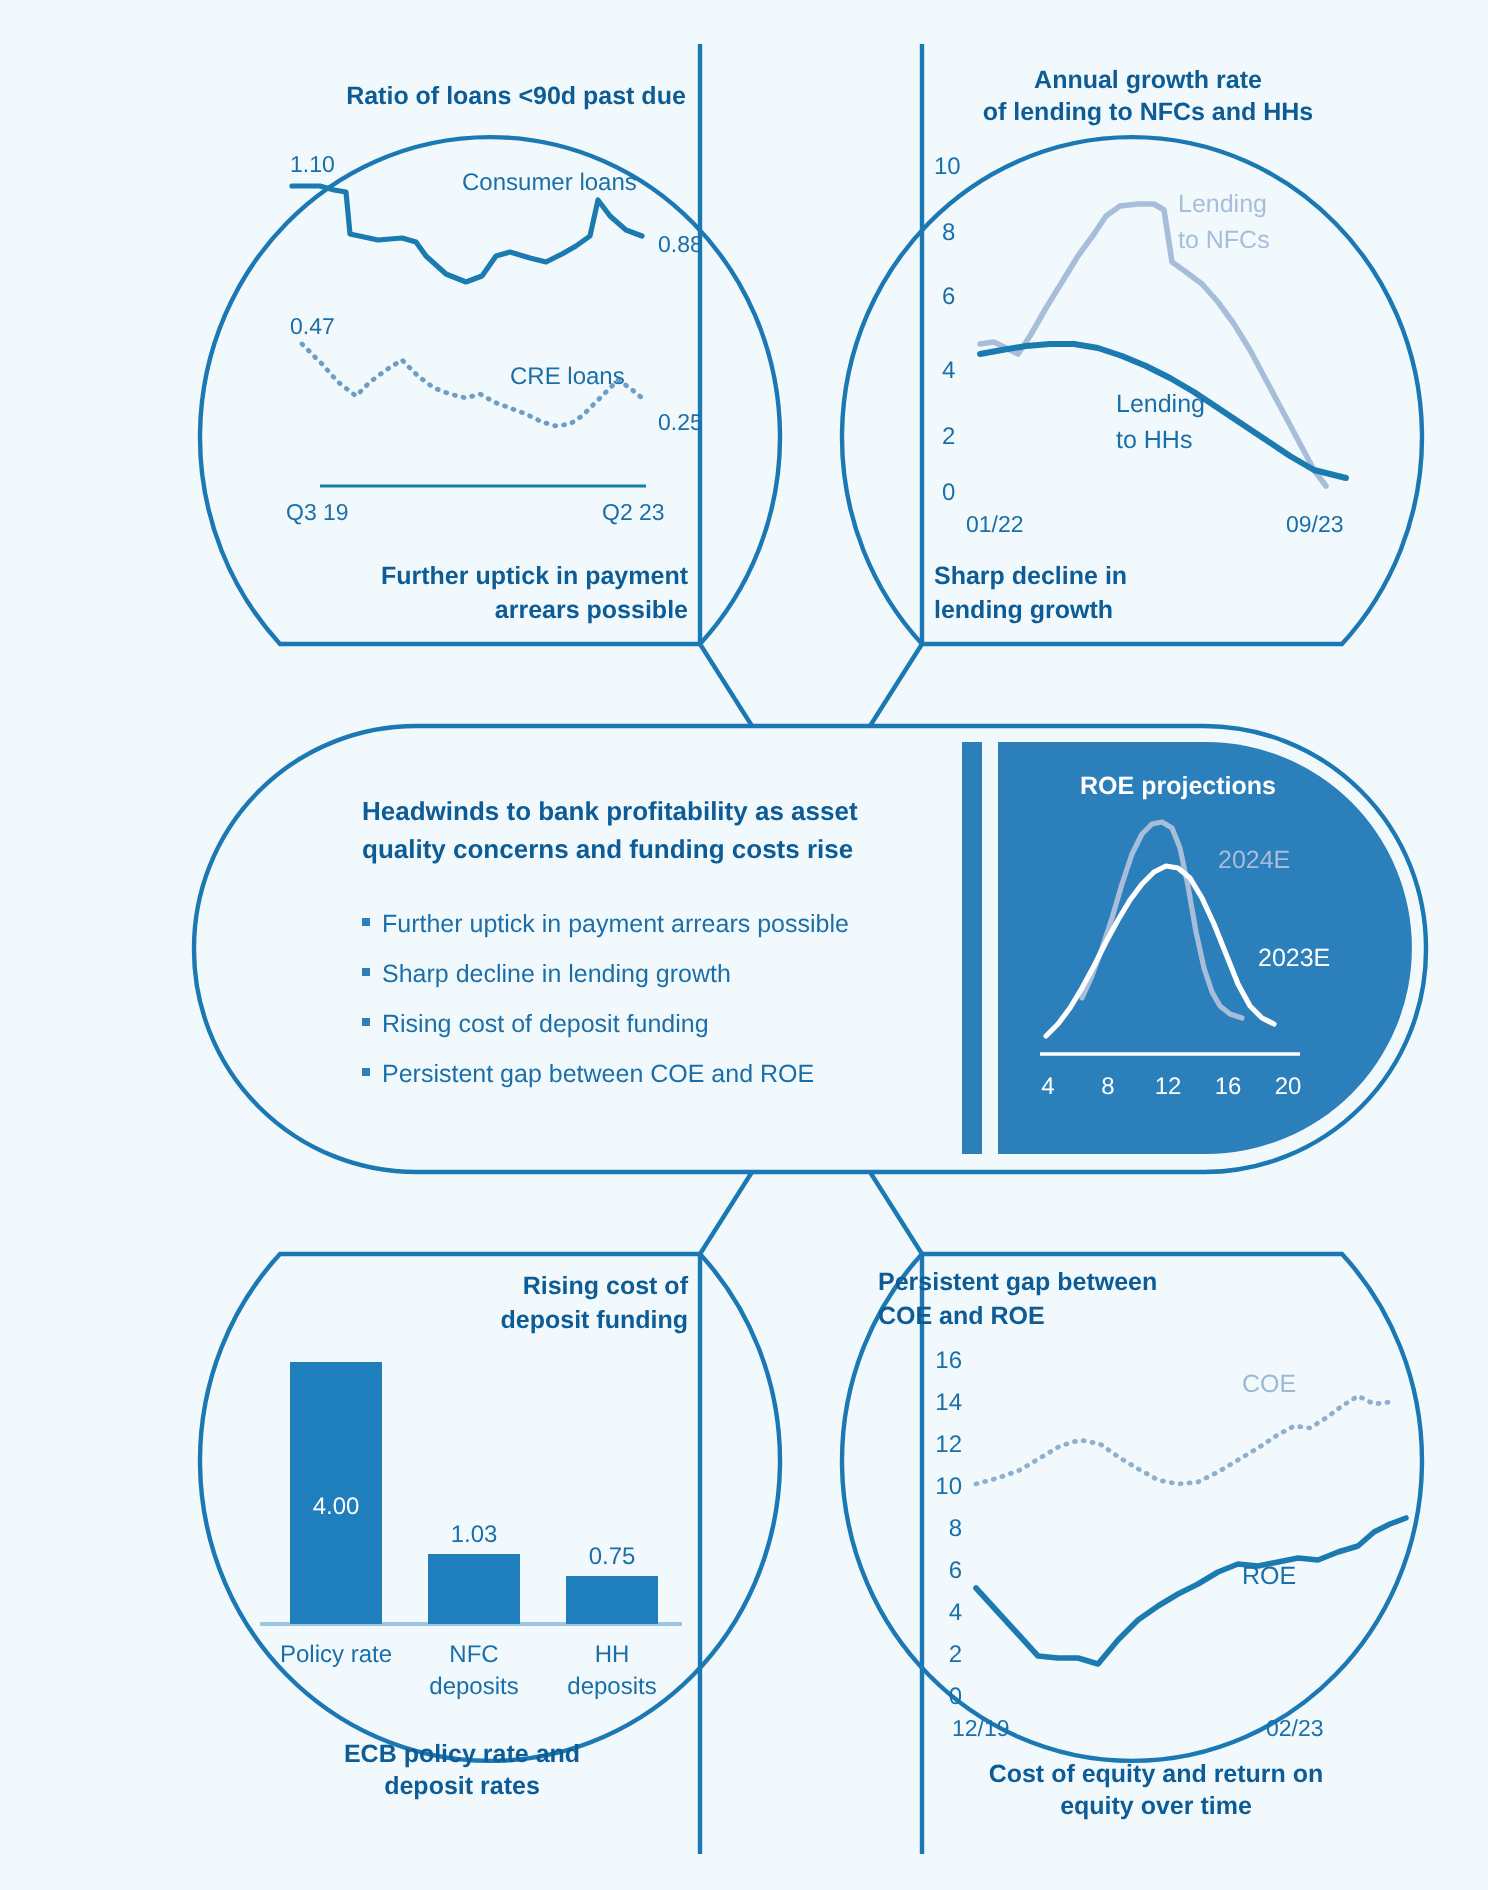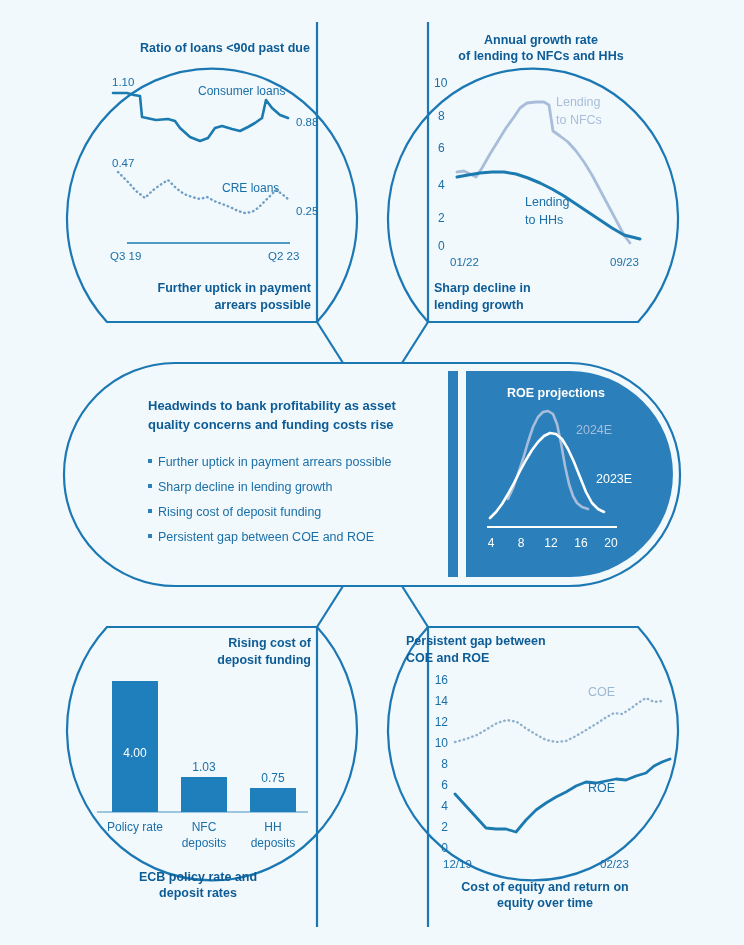--- a/index.html
+++ b/index.html
@@ -3,21 +3,21 @@
 <meta charset="utf-8">
 <style>
   html,body{margin:0;padding:0;}
   body{
     width:744px;height:945px;
     background:#f2f9fd;
     font-family:"Liberation Sans", sans-serif;
     overflow:hidden;
     position:relative;
   }
-  #root{position:absolute;left:0;top:0;width:680px;height:945px;}
+  #root{position:absolute;left:0;top:0;width:680px;height:945px;padding-left:33px;}
   svg{display:block;}
 </style>
 </head>
 <body>
 
 <div id="root">
 <svg width="744" height="945" viewBox="0 0 744 945" xmlns="http://www.w3.org/2000/svg">
 
   <rect x="0" y="0" width="744" height="945" fill="#f2f9fd"></rect>
 

